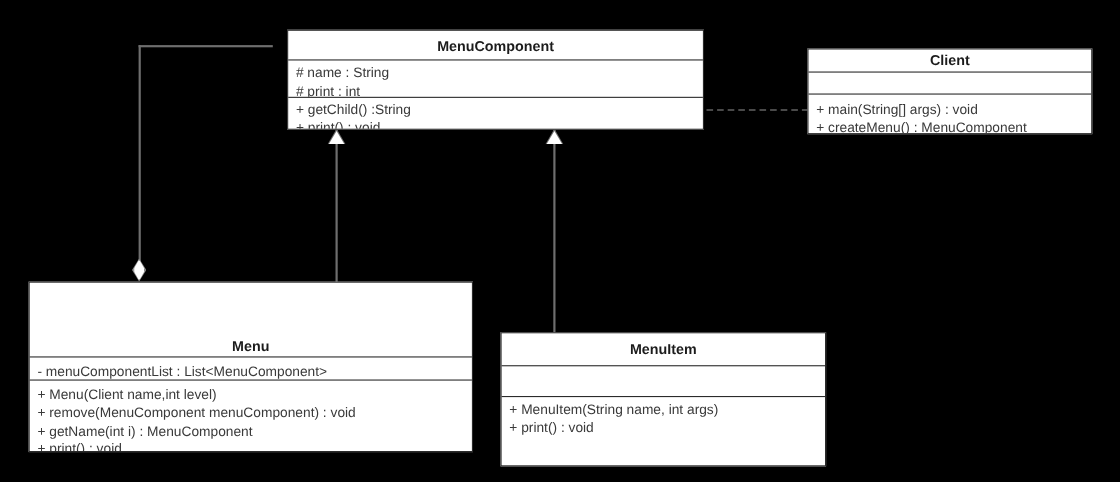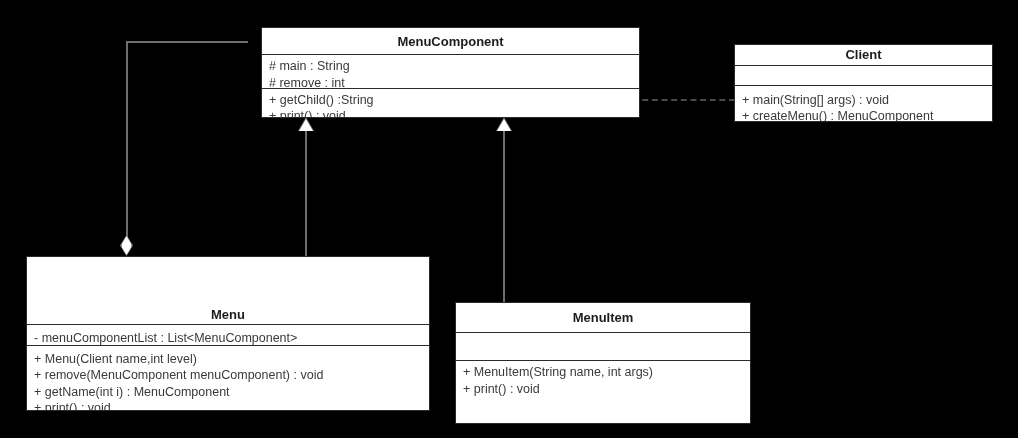--- a/index.html
+++ b/index.html
@@ -131,22 +131,22 @@
   <div class="arrow-triangle" style="left:497px; top:119px;"></div>
 
    MenuComponent (dashed) --&gt;
   <div class="conn-dashed" style="left:623px; top:99px; width:112px;"></div>
 
   
   <div class="uml-class" style="left:245px; top:27px; width:379px; height:91px;margin-left:16px;">
     <div class="uml-title" style="height:27px;">MenuComponent</div>
     <div class="uml-sep"></div>
     <div class="uml-compartment" style="height:33px;">
-      <div class="uml-row"># main : String</div>
-      <div class="uml-row"># remove : int</div>
+      <div class="uml-row"># name : String</div>
+      <div class="uml-row"># print : int</div>
     </div>
     <div class="uml-sep"></div>
     <div class="uml-compartment" style="height:29px;">
       <div class="uml-row">+ getChild() :String</div>
       <div class="uml-row">+ print() : void</div>
     </div>
   </div>
 
   
   <div class="uml-class" style="left:734px; top:44px; width:259px; height:78px;">

